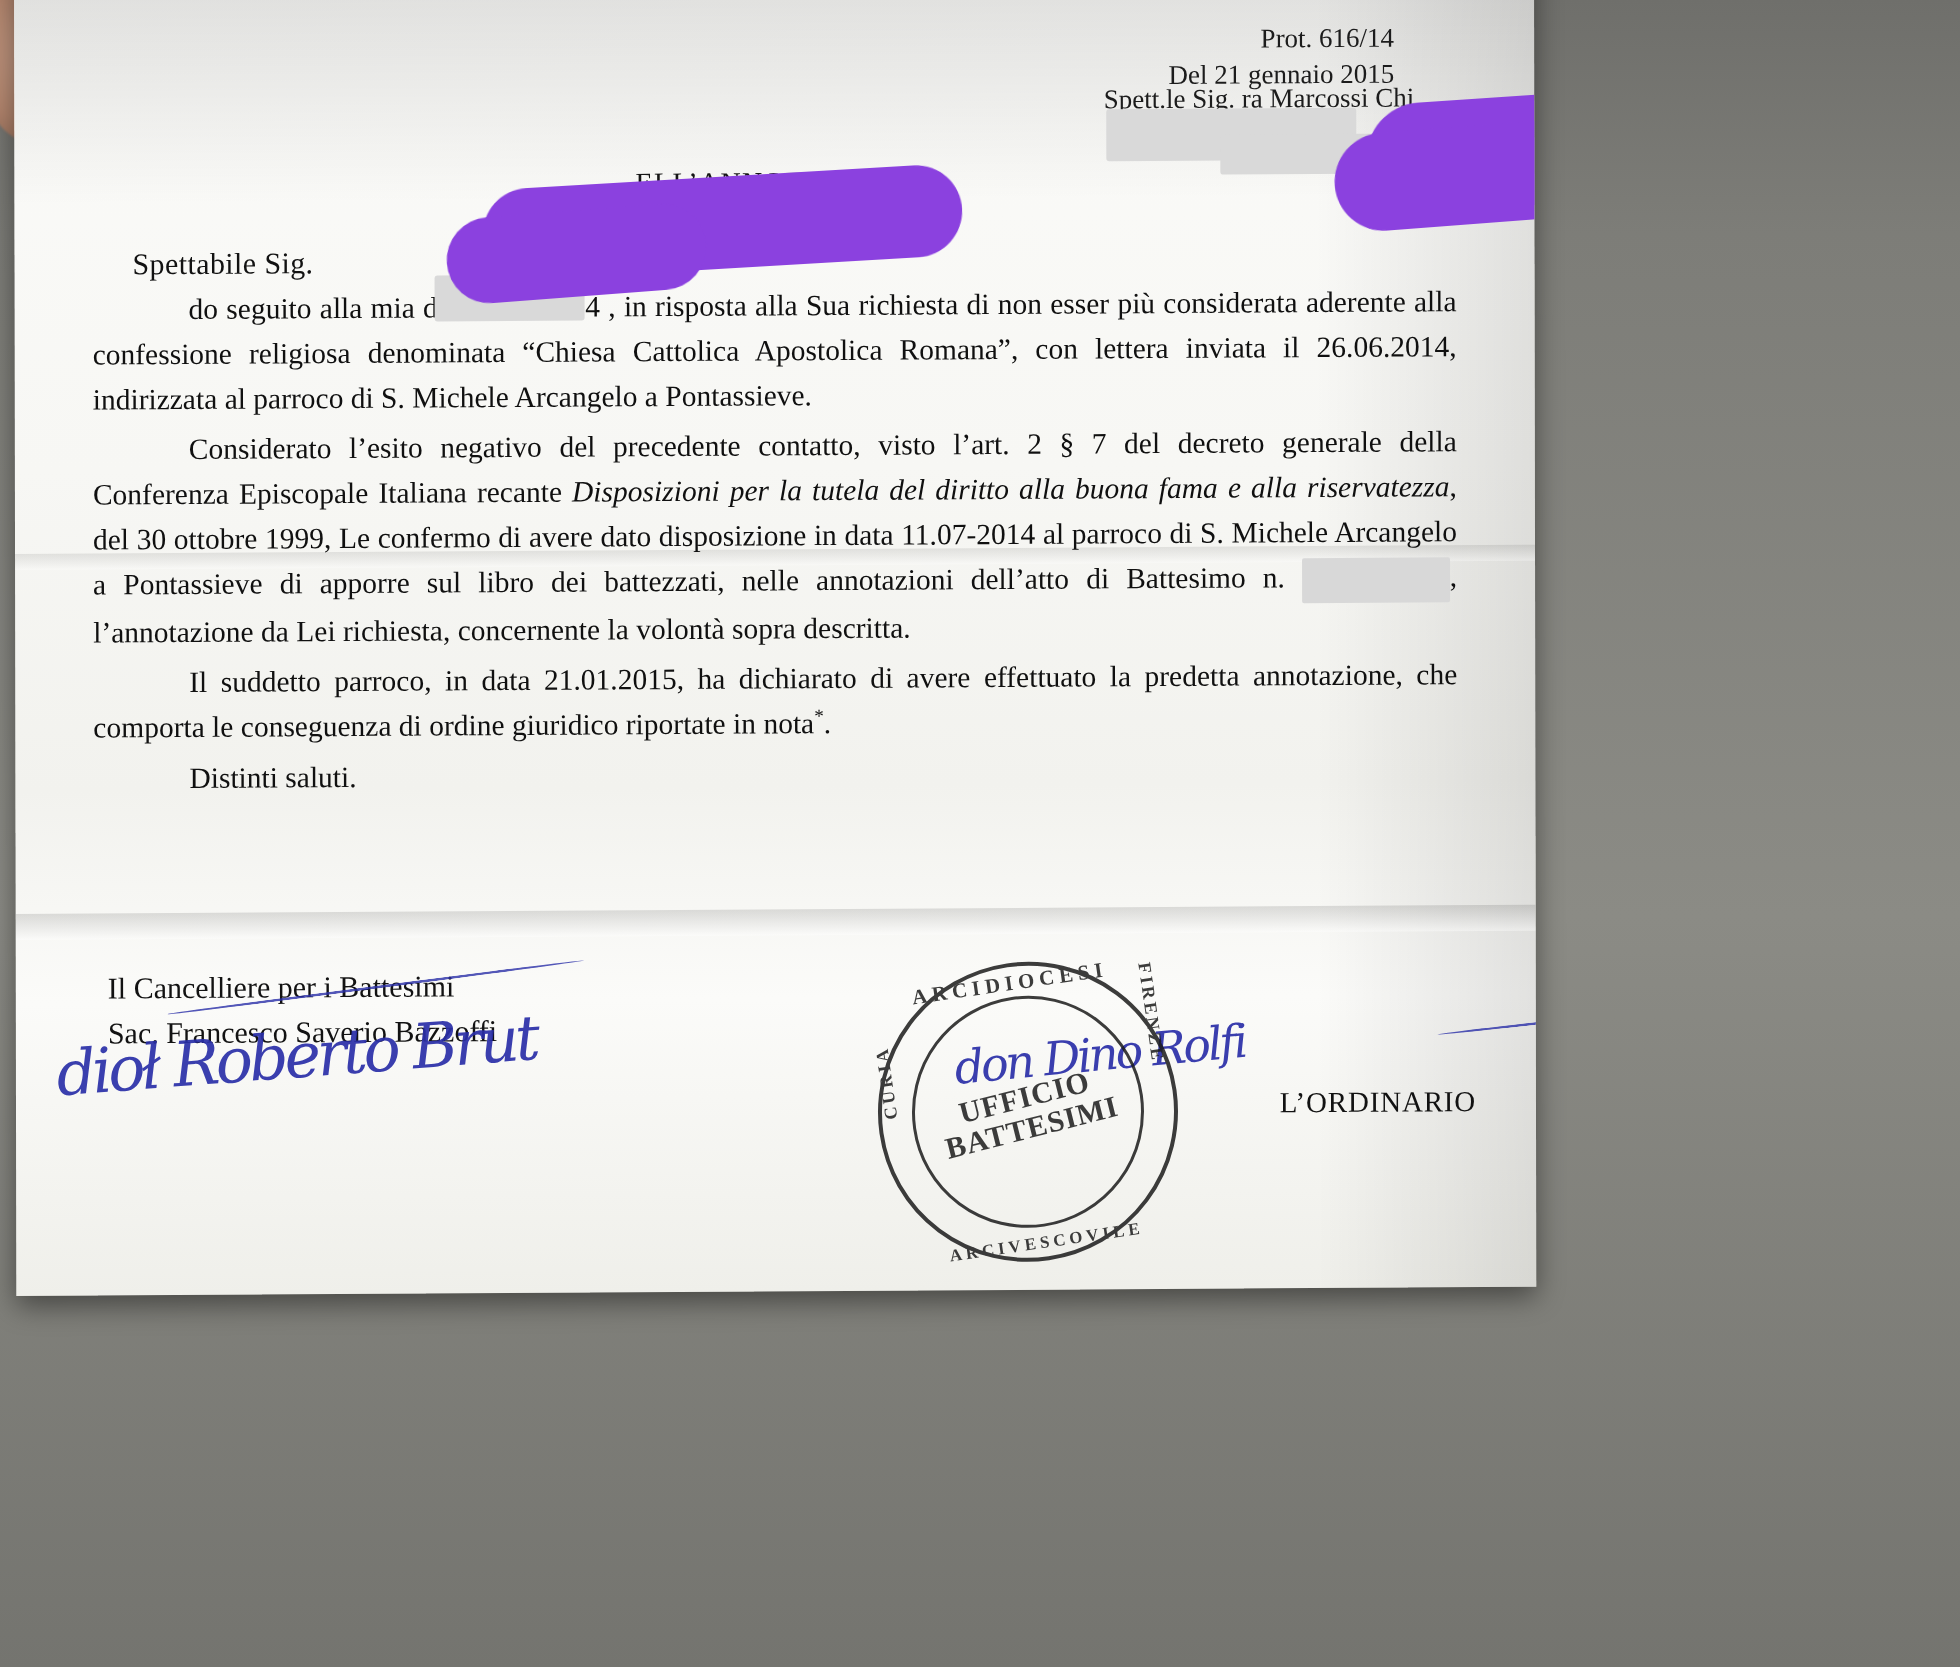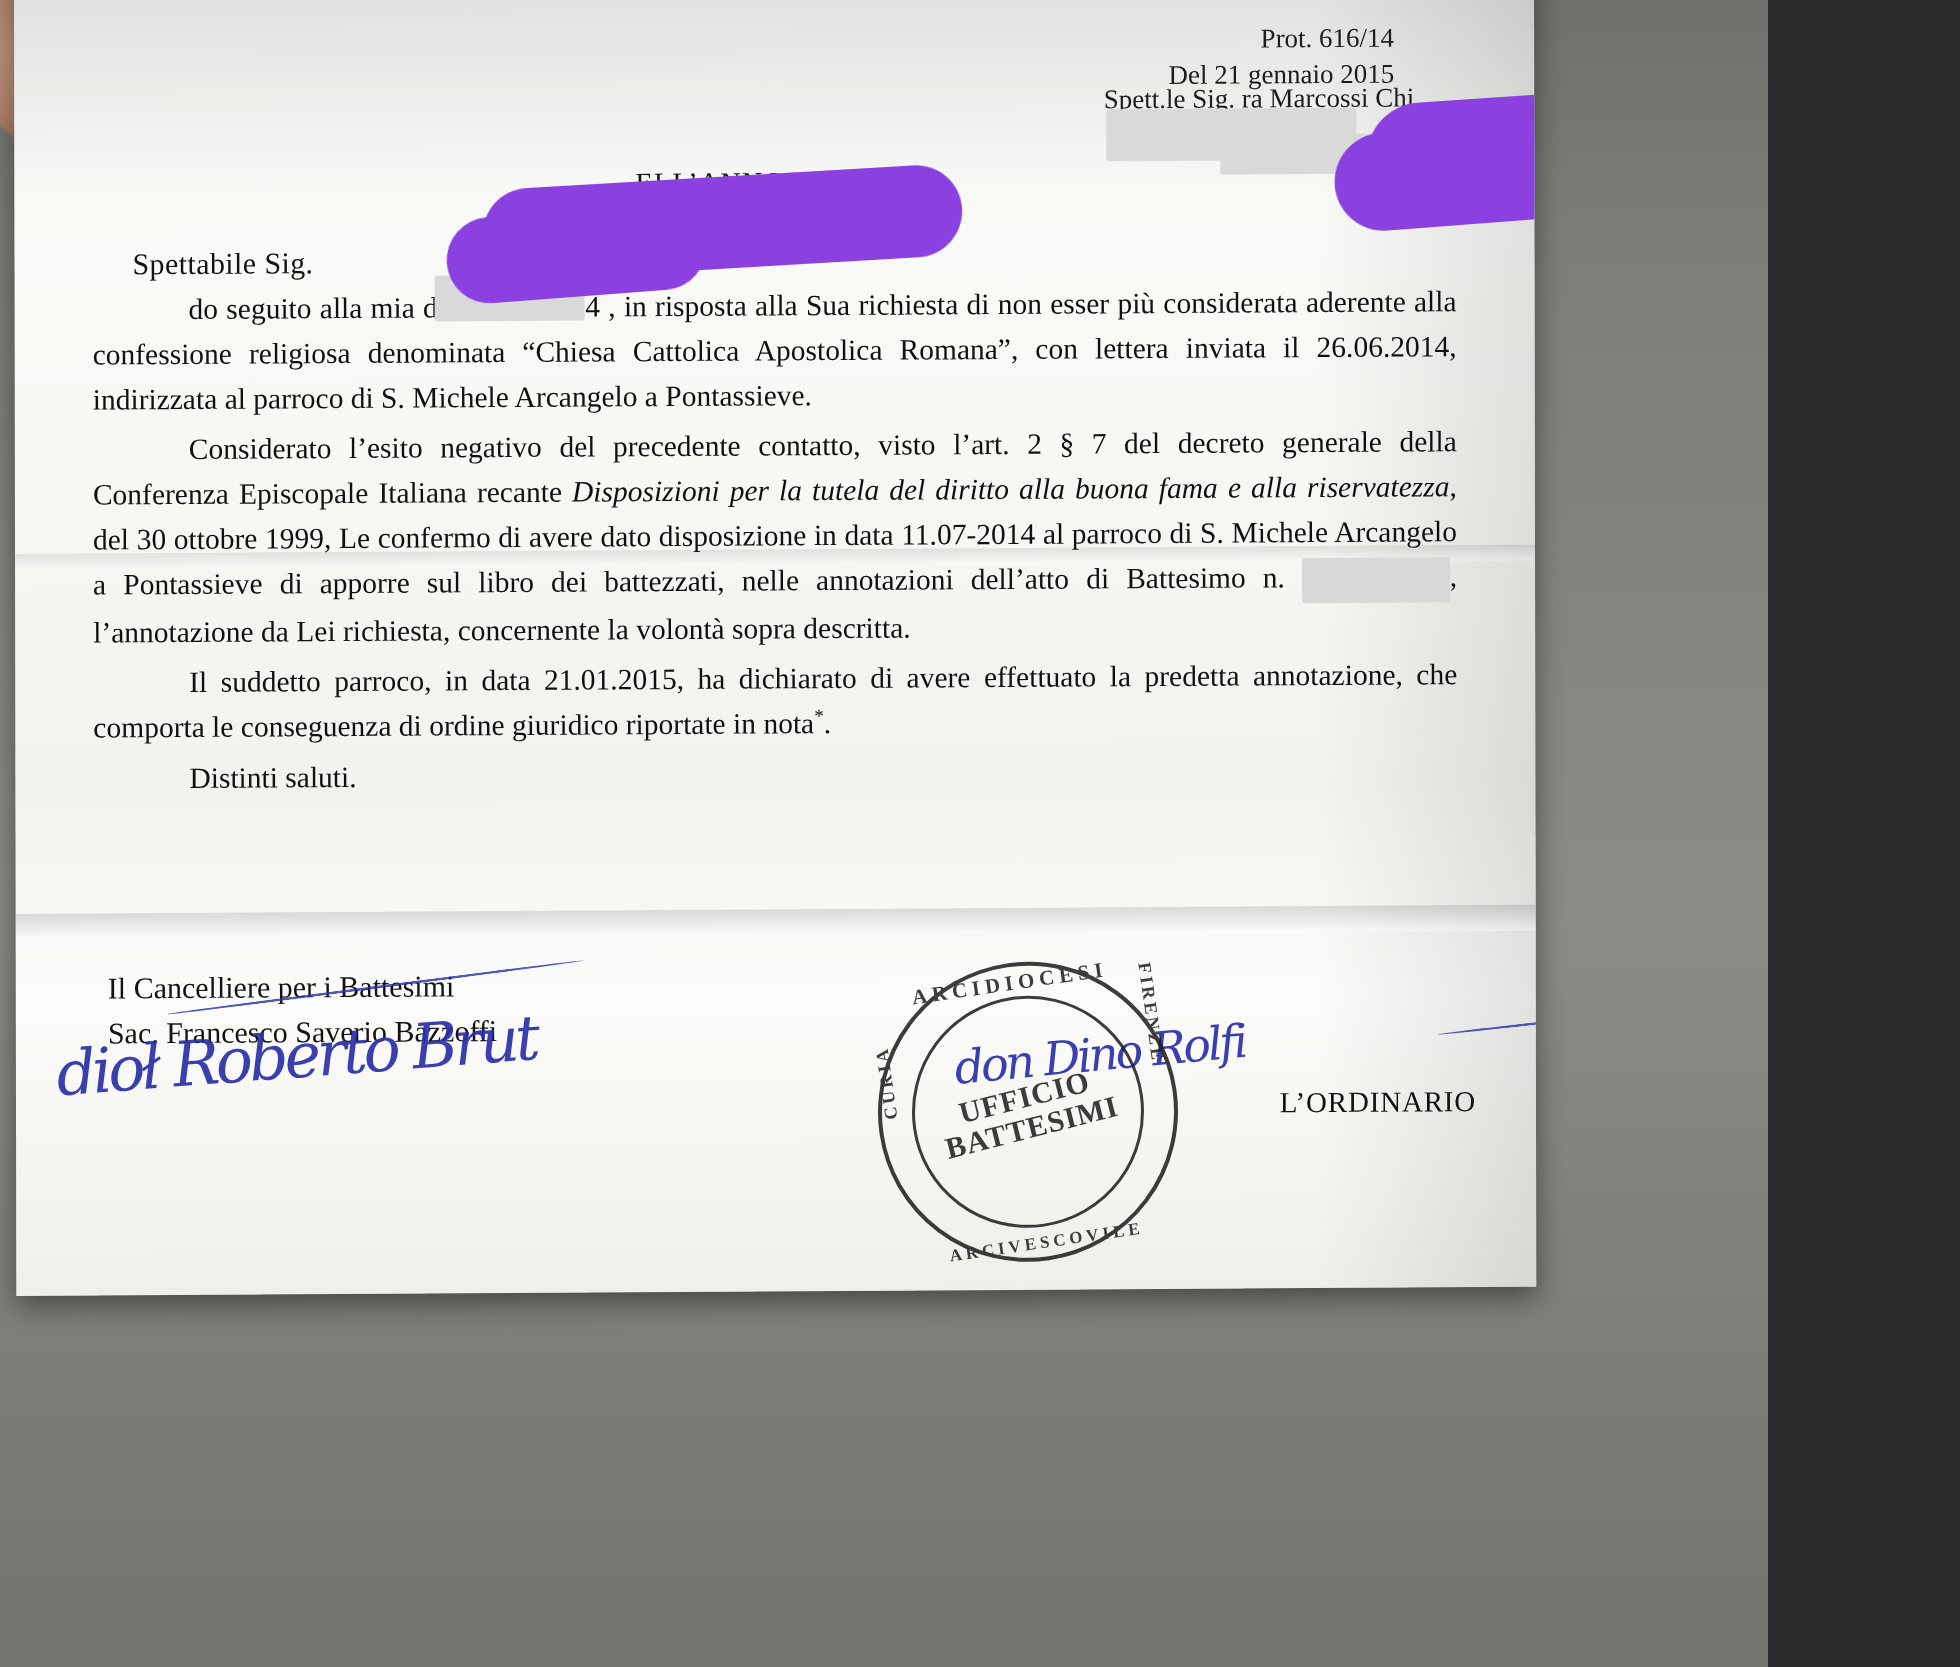--- a/index.html
+++ b/index.html
@@ -2,21 +2,21 @@
 <html><head>
 <meta charset="utf-8">
 <style>
   html, body {
     margin: 0;
     padding: 0;
     background: #2b2b2b;
   }
   #page {
     position: relative;
-    width: 1768px;
+    width: 1960px;
     height: 1667px;
     overflow: hidden;
     background: #8a8b86;
     font-family: "Liberation Serif", serif;
   }
 
   
   .desk {
     position: absolute;
     inset: 0;

